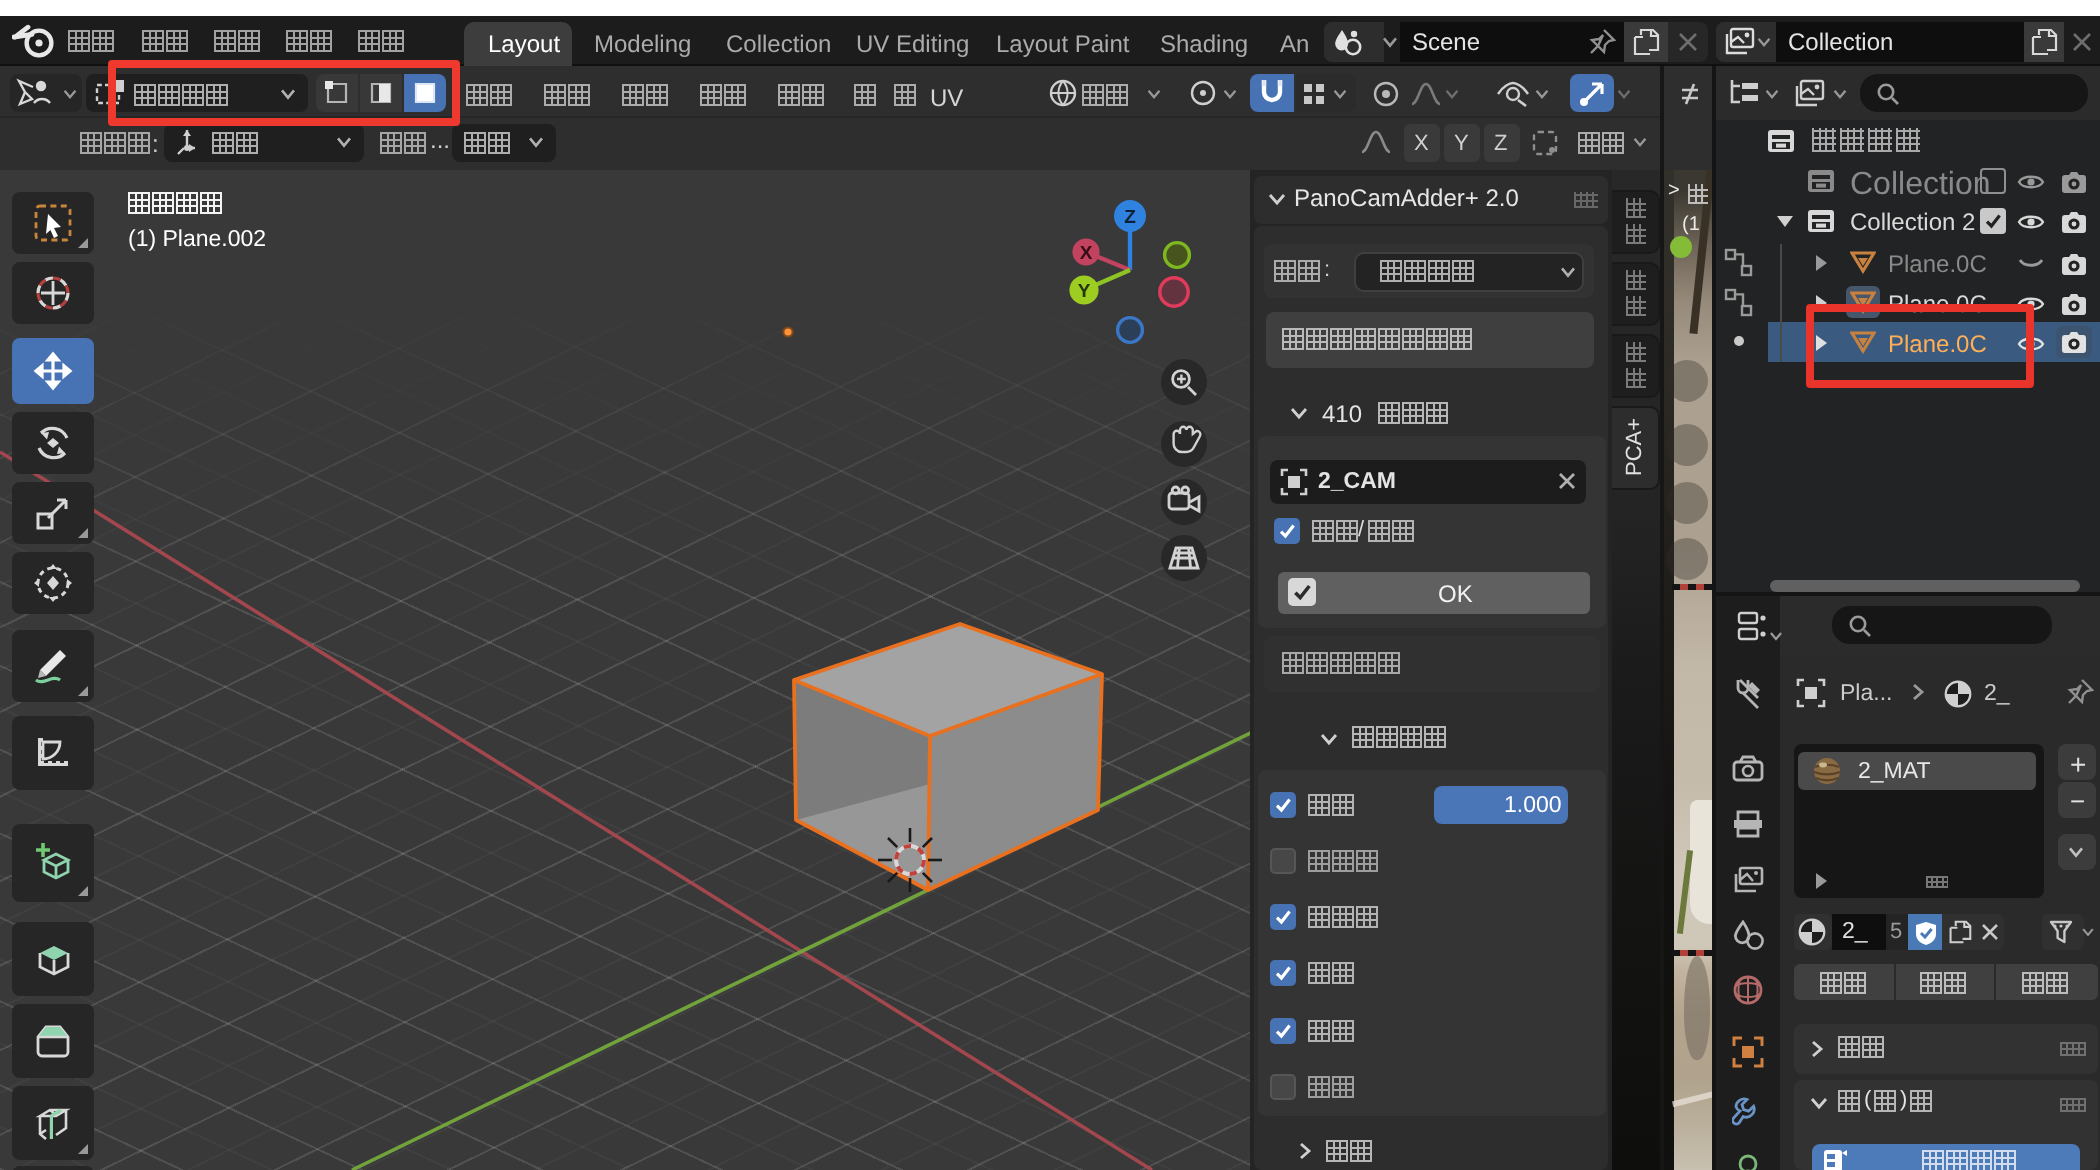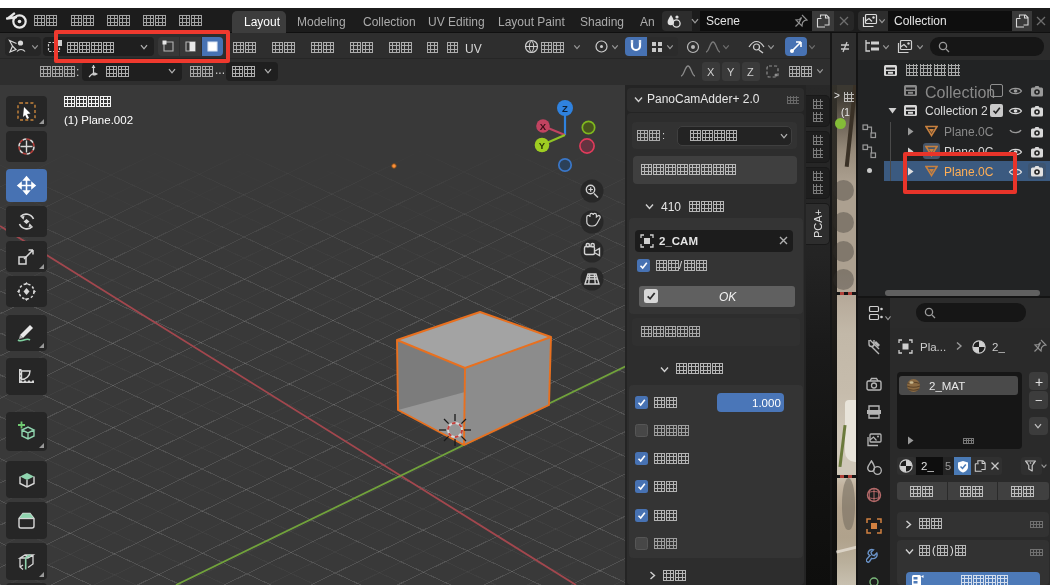--- a/index.html
+++ b/index.html
@@ -488,21 +488,21 @@
 <div class="t" style="left:679px;top:260px;font-size:11px;color:#dedede;font-weight:400;z-index:12;">/</div>
 <div class="t" style="left:684px;top:260px;z-index:12;">
       <i class="z" style="width:11px;height:11px;margin-right:1px;--c:#dedede;opacity:0.75"></i>
       <i class="z" style="width:11px;height:11px;margin-right:1px;--c:#dedede;opacity:0.75"></i>
     </div>
 <div style="position:absolute;left:639px;top:286px;width:156px;height:21px;background:#606060;border-radius:3px;z-index:12;"></div>
 <div style="position:absolute;left:644px;top:289px;width:14px;height:14px;background:#d8d8d8;border-radius:2.5px;z-index:12;"></div>
 <svg class="ab" style="left:646px;top:291px;z-index:12;" width="10" height="10" viewBox="0 0 9 9">
       <path d="M1.5 4.8 L3.7 7 L7.8 1.8" fill="none" stroke="#2c2c2c" stroke-width="1.6"></path>
     </svg>
-<div class="t" style="left:719px;top:291px;font-size:12px;color:#f2f2f2;font-weight:400;z-index:12;font-style:italic;">OK</div>
+<div class="t" style="left:719px;top:291px;font-size:12px;color:#f2f2f2;font-weight:400;z-index:12;">OK</div>
 <div style="position:absolute;left:632px;top:318px;width:168px;height:28px;background:#303030;border-radius:4px;z-index:12;"></div>
 <div class="t" style="left:641px;top:326px;z-index:12;">
       <i class="z" style="width:11px;height:11px;margin-right:1px;--c:#d0d0d0;opacity:0.75"></i>
       <i class="z" style="width:11px;height:11px;margin-right:1px;--c:#d0d0d0;opacity:0.75"></i>
       <i class="z" style="width:11px;height:11px;margin-right:1px;--c:#d0d0d0;opacity:0.75"></i>
       <i class="z" style="width:11px;height:11px;margin-right:1px;--c:#d0d0d0;opacity:0.75"></i>
       <i class="z" style="width:11px;height:11px;margin-right:1px;--c:#d0d0d0;opacity:0.75"></i>
     </div>
 <svg class="ab" style="left:660px;top:366px;z-index:12;" width="9" height="7" viewBox="0 0 9 7">
       <path d="M1 1.5 4.5 5.5 8 1.5" fill="none" stroke="#d0d0d0" stroke-width="1.4"></path>

